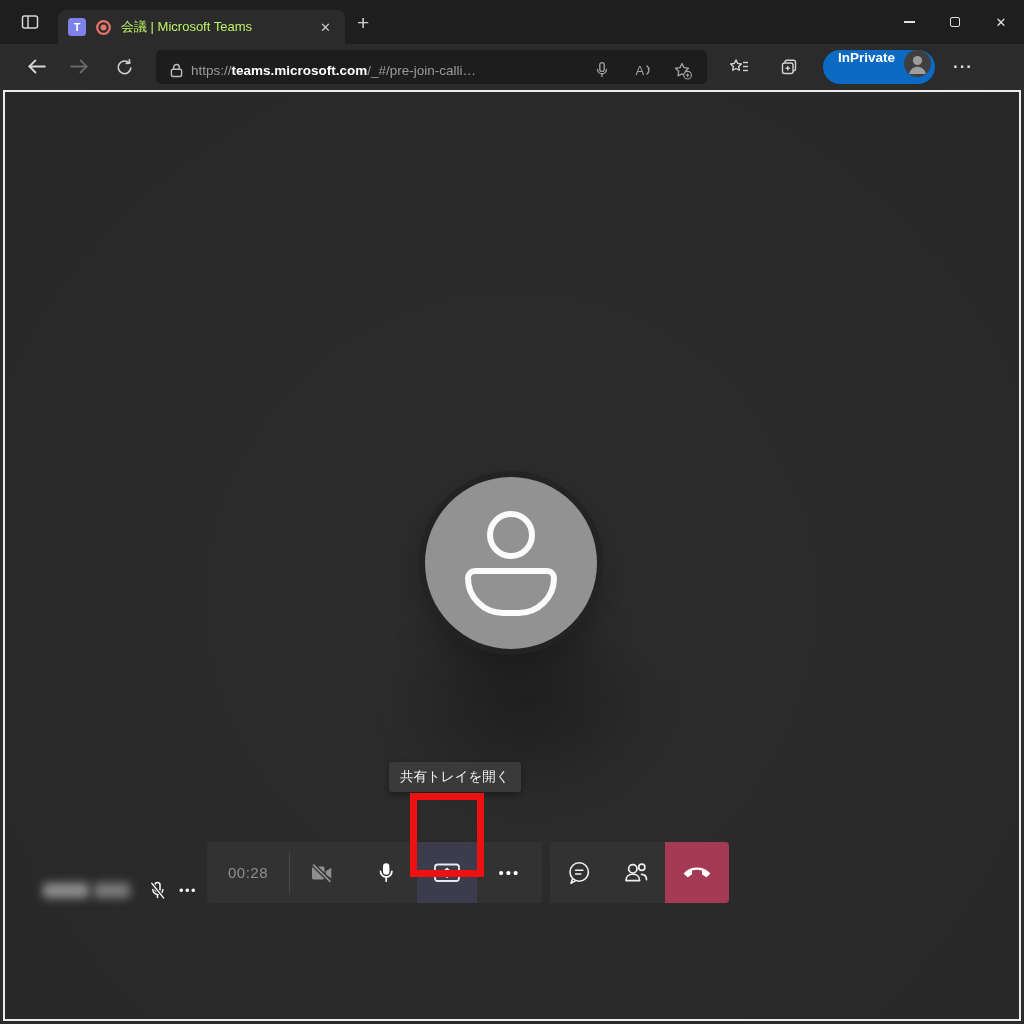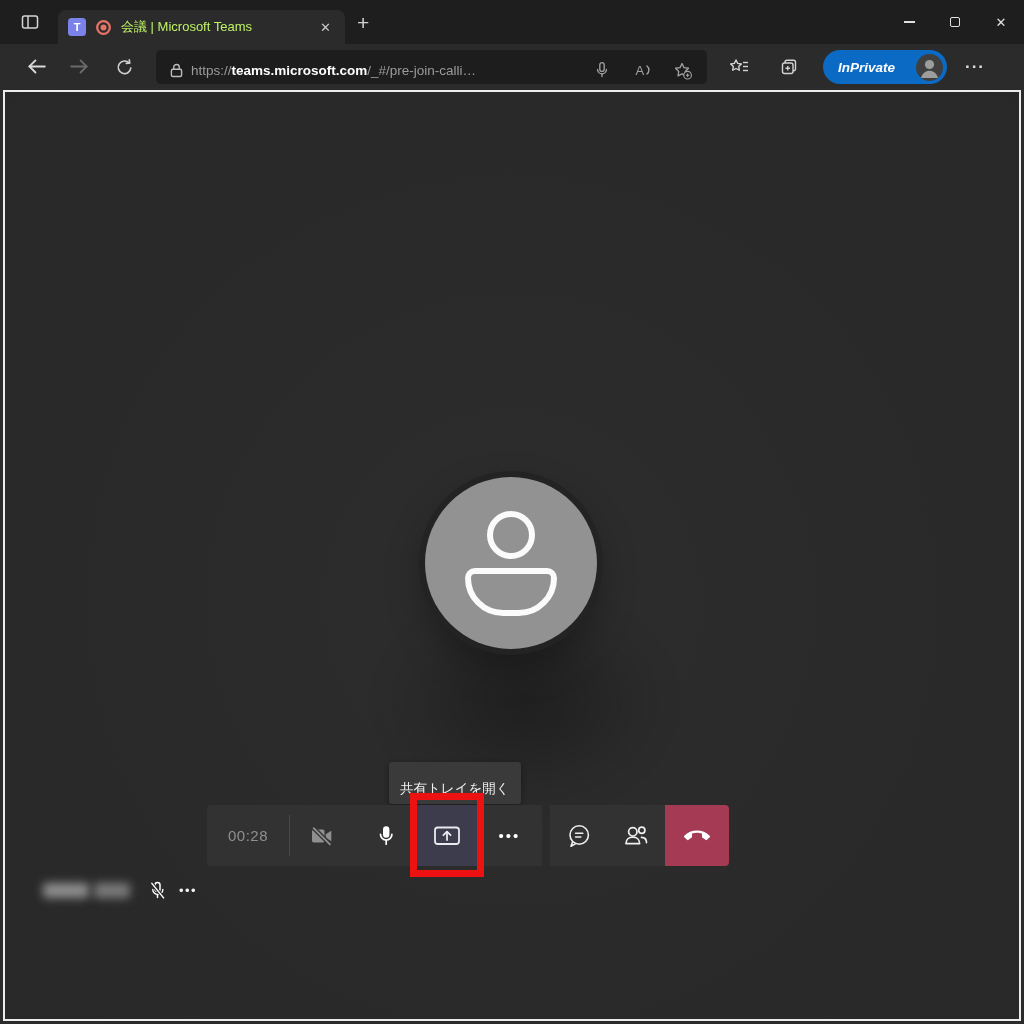--- a/index.html
+++ b/index.html
@@ -21,40 +21,40 @@
   .min-glyph { display:block; width:11px; height:1.3px; background:#e0e0e0; }
   .max-glyph { display:block; width:10px; height:10px; border:1.3px solid #e0e0e0; border-radius:2px; }
   
   .toolbar { height:46px; background:var(--chrome_mid,#2b2b2b); display:flex; align-items:center; padding:0 12px 0 14px; }
   .nav-btn { width:44px; height:36px; background:none; border:none; display:flex; align-items:center; justify-content:center; cursor:pointer; }
   .urlbox { width:551px; height:34px; margin-left:10px; background:var(--urlbox_bg,#1d1d1d); border-radius:5px; display:flex; align-items:center; padding:6px 8px 0 12px; gap:6px; }
   .url-text { flex:1; font-size:13.5px; white-space:nowrap; overflow:hidden; color:#9b9b9b; }
   .url-host { color:#fdfdfd; font-weight:600; }
   .url-icon-btn { background:none; border:none; width:34px; height:30px; display:flex; align-items:center; justify-content:center; cursor:pointer; }
   .bar-icon-btn { background:none; border:none; width:36px; height:34px; display:flex; align-items:center; justify-content:center; cursor:pointer; margin-left:14px; }
-  .inprivate-pill { margin-left:16px; height:34px; border-radius:17px; background:var(--accent_blue,#0b6ac4); border:none; display:flex; align-items:center; padding:0 4px 0 15px; gap:21px; cursor:pointer;font-style:italic; }
+  .inprivate-pill { margin-left:16px; height:34px; border-radius:17px; background:var(--accent_blue,#0b6ac4); border:none; display:flex; padding:0 4px 0 15px; gap:9px; cursor:pointer; }
   .inprivate-label { color:#fff; font-size:13.5px; font-weight:600; }
   .pill-avatar { width:27px; height:27px; border-radius:50%; background:#3f3f3f; overflow:hidden; display:block; }
   .browser-more-btn { background:none; border:none; color:#dcdcdc; font-size:17px; letter-spacing:1px; margin-left:18px; cursor:pointer; font-weight:700; }
   
   .page { position:absolute; left:3px; right:3px; top:90px; bottom:3px;
           border:2px solid var(--content_border,#ececec);
           background:radial-gradient(ellipse at 50% 55%, #2e2d2d 0%, var(--page_bg,#2b2a2a) 55%, #292828 100%);
           overflow:hidden; }
   .avatar-shadow { position:absolute; left:330px; top:470px; width:380px; height:280px; border-radius:50%;
           background:radial-gradient(closest-side, rgba(0,0,0,0.30), rgba(0,0,0,0) 75%); filter:blur(14px); }
   .avatar-ring { position:absolute; left:420px; top:385px; width:172px; height:172px; border-radius:50%;
           background:#929292; box-shadow:0 0 0 6px #242323, 0 16px 38px rgba(0,0,0,.35);
           display:flex; flex-direction:column; align-items:center; justify-content:center; }
   .avatar-head { width:48px; height:48px; border:6px solid #fbfbfb; border-radius:50%; }
   .avatar-body { width:92px; height:48px; border:6px solid #fbfbfb; border-radius:12px 12px 46px 46px; margin-top:9px; }
-  .tooltip { position:absolute; left:384px; top:670px; height:42px; line-height:30px; padding:12px 11px;
+  .tooltip { position:absolute; left:384px; top:670px; height:30px; line-height:30px; padding:0 11px;
           background:#3a3a3a; color:#f1f1f1; font-size:13.5px; border-radius:3px; white-space:nowrap;
           box-shadow:0 2px 6px rgba(0,0,0,.4); }
-  .controlbar { position:absolute; left:202px; top:713px; height:61px; display:flex; }
+  .controlbar { position:absolute; left:202px; top:750px; height:61px; display:flex; }
   .bar-group { display:flex; background:var(--control_bar_bg,#333232); }
   .bar-group.left { border-radius:4px 0 0 4px; }
   .bar-group.right { margin-left:8px; }
   .timer-cell { width:82px; display:flex; align-items:center; justify-content:center; }
   .timer { color:#8f8f8f; font-size:15px; letter-spacing:.5px; }
   .bar-divider { width:1px; background:#474646; margin:10px 0; }
   .ctl-btn { border:none; background:none; display:flex; align-items:center; justify-content:center; cursor:pointer; height:61px; }
   .ctl-cam { width:64px; } .ctl-mic { width:63px; }
   .ctl-share { width:60px; background:var(--share_button_bg,#3d3c4c); }
   .ctl-more { width:65px; color:#fff; font-size:15px; letter-spacing:2px; }

